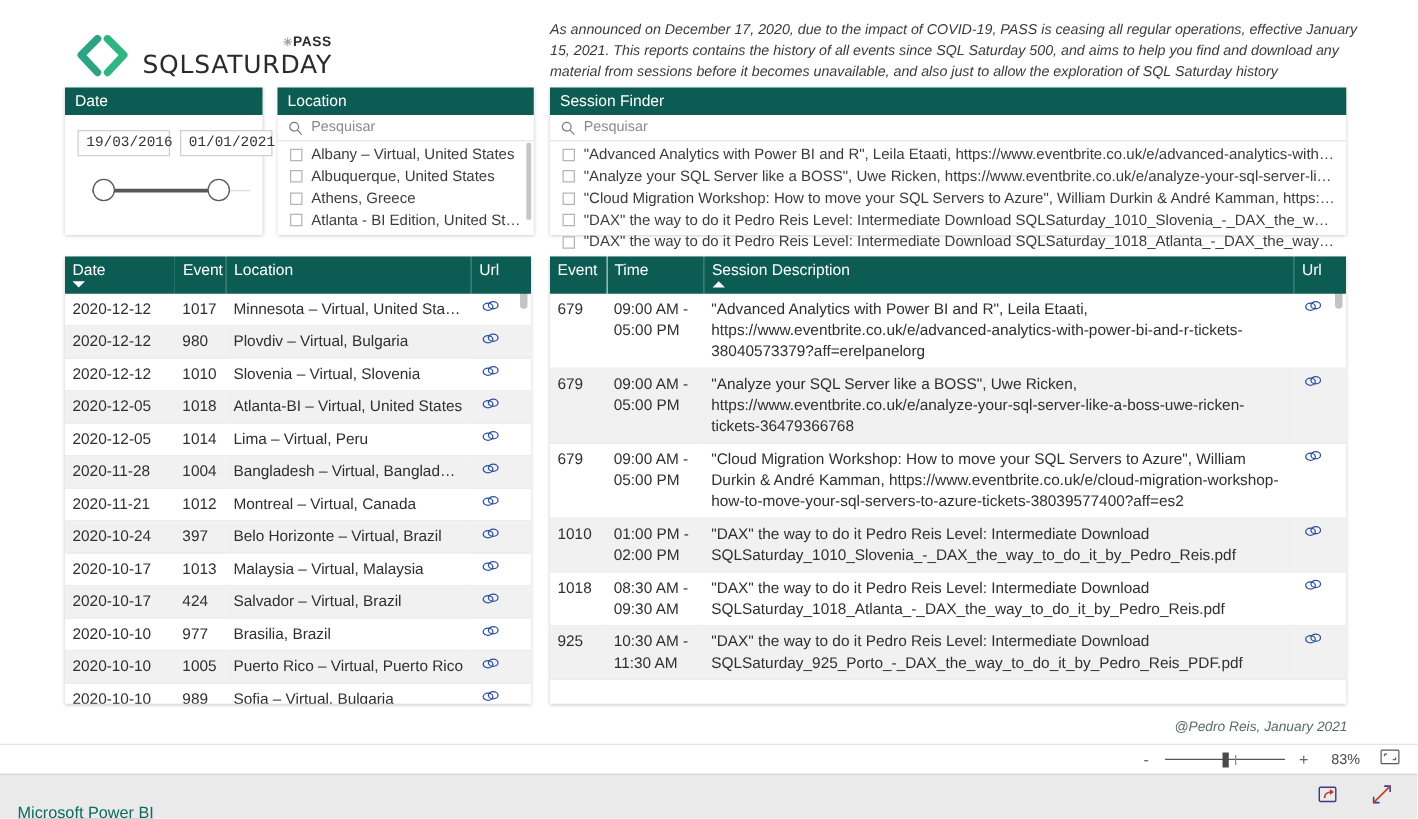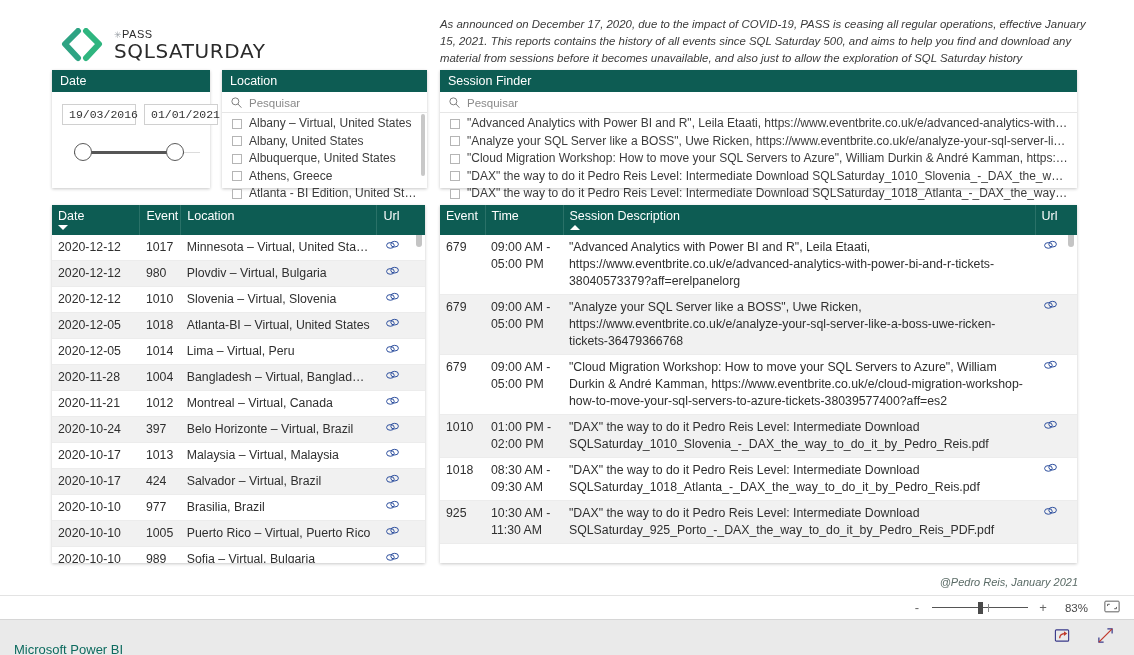--- a/index.html
+++ b/index.html
@@ -24,22 +24,22 @@
 
   
   .logo-wrap {
     position: absolute; left: 58px; top: 20px;
     width: 200px; height: 50px;
     display: flex; align-items: center;
   }
   .logo-mark { width: 52px; height: 34px; flex: 0 0 auto; }
   .logo-text { margin-left: 4px; line-height: 1; }
   .logo-pass {
-    font-size: 11px; font-weight: normal; color: #2b2b2b;
-    letter-spacing: .5px; display: block; margin-bottom: 1px;
+    font-size: 11px; font-weight: bold; color: #2b2b2b;
+    letter-spacing: .5px; display: block; margin-bottom: 1px; text-align: right;
   }
   .logo-pass .ast { color: #9aa0a6; font-size: 9px; }
   .logo-main {
     font-size: 20px; color: #2b2b2b; letter-spacing: .6px;
     font-family: "DejaVu Sans", sans-serif; display: block;
   }
 
   
   .announce {
     position: absolute; left: 440px; top: 16px;
@@ -82,21 +82,21 @@
   .handle {
     position: absolute; top: 2px; width: 18px; height: 18px;
     border: 1.6px solid #5a5a5a; border-radius: 50%; background: #fff;
   }
   .handle.left { left: 12px; }
   .handle.right { right: 16px; }
 
   
   #location-panel { left: 222px; top: 70px; width: 205px; height: 118px; }
   .search-row {
-    display: flex; align-items: center; gap: 6px;
+    display: flex; gap: 6px;
     padding: 4px 6px 3px 8px; border-bottom: 1px solid #e6e6e6;
   }
   .search-row .mag { flex: 0 0 auto; }
   .search-ph { font-size: 11.5px; color: #8a8a8a; }
   .list { padding: 2px 0 0 0; position: relative; }
   .list-item {
     display: flex; align-items: center; gap: 7px;
     padding: 1px 8px 1px 10px; font-size: 12px; color: #3c3c3c;
     line-height: 15.5px; white-space: nowrap; overflow: hidden;
   }
@@ -232,24 +232,20 @@
           <circle cx="6.6" cy="6.6" r="4.3" fill="none" stroke="#7a7a7a" stroke-width="1.2"></circle>
           <line x1="9.9" y1="9.9" x2="14" y2="14.4" stroke="#7a7a7a" stroke-width="1.2"></line>
         </svg>
         <span class="search-ph">Pesquisar</span>
       </div>
       <div class="list">
         <div class="slicer-sb"></div>
         <div class="list-item">
           <span class="cbox"></span>
           <span class="item-label">Albany – Virtual, United States</span>
-        </div>
-        <div class="list-item">
-          <span class="cbox"></span>
-          <span class="item-label">Albany, United States</span>
         </div>
         <div class="list-item">
           <span class="cbox"></span>
           <span class="item-label">Albuquerque, United States</span>
         </div>
         <div class="list-item">
           <span class="cbox"></span>
           <span class="item-label">Athens, Greece</span>
         </div>
         <div class="list-item">

